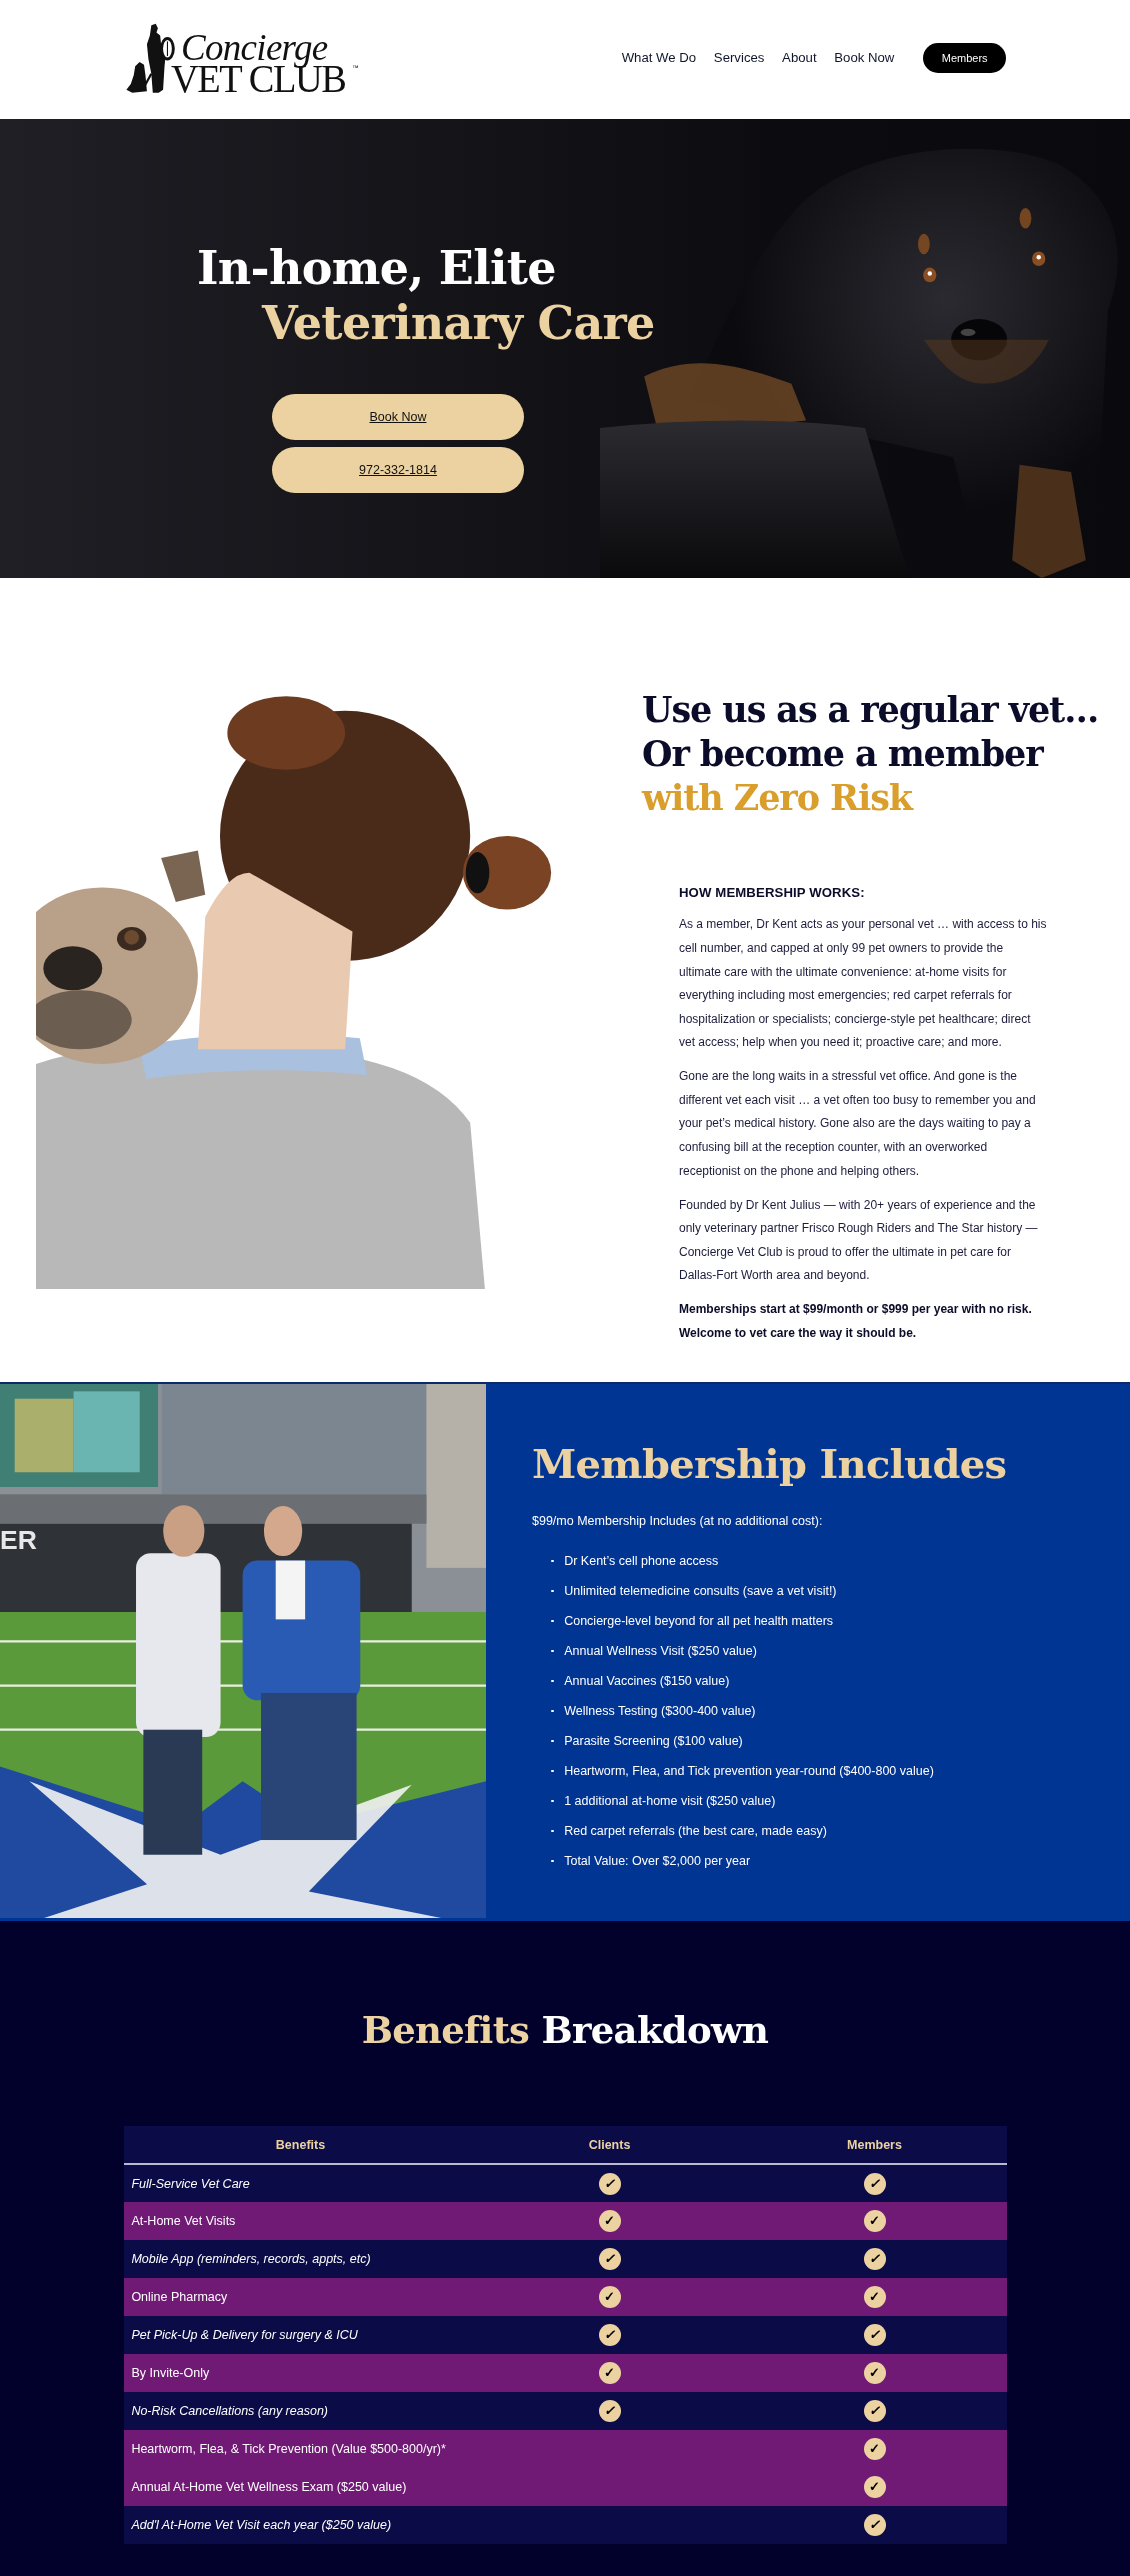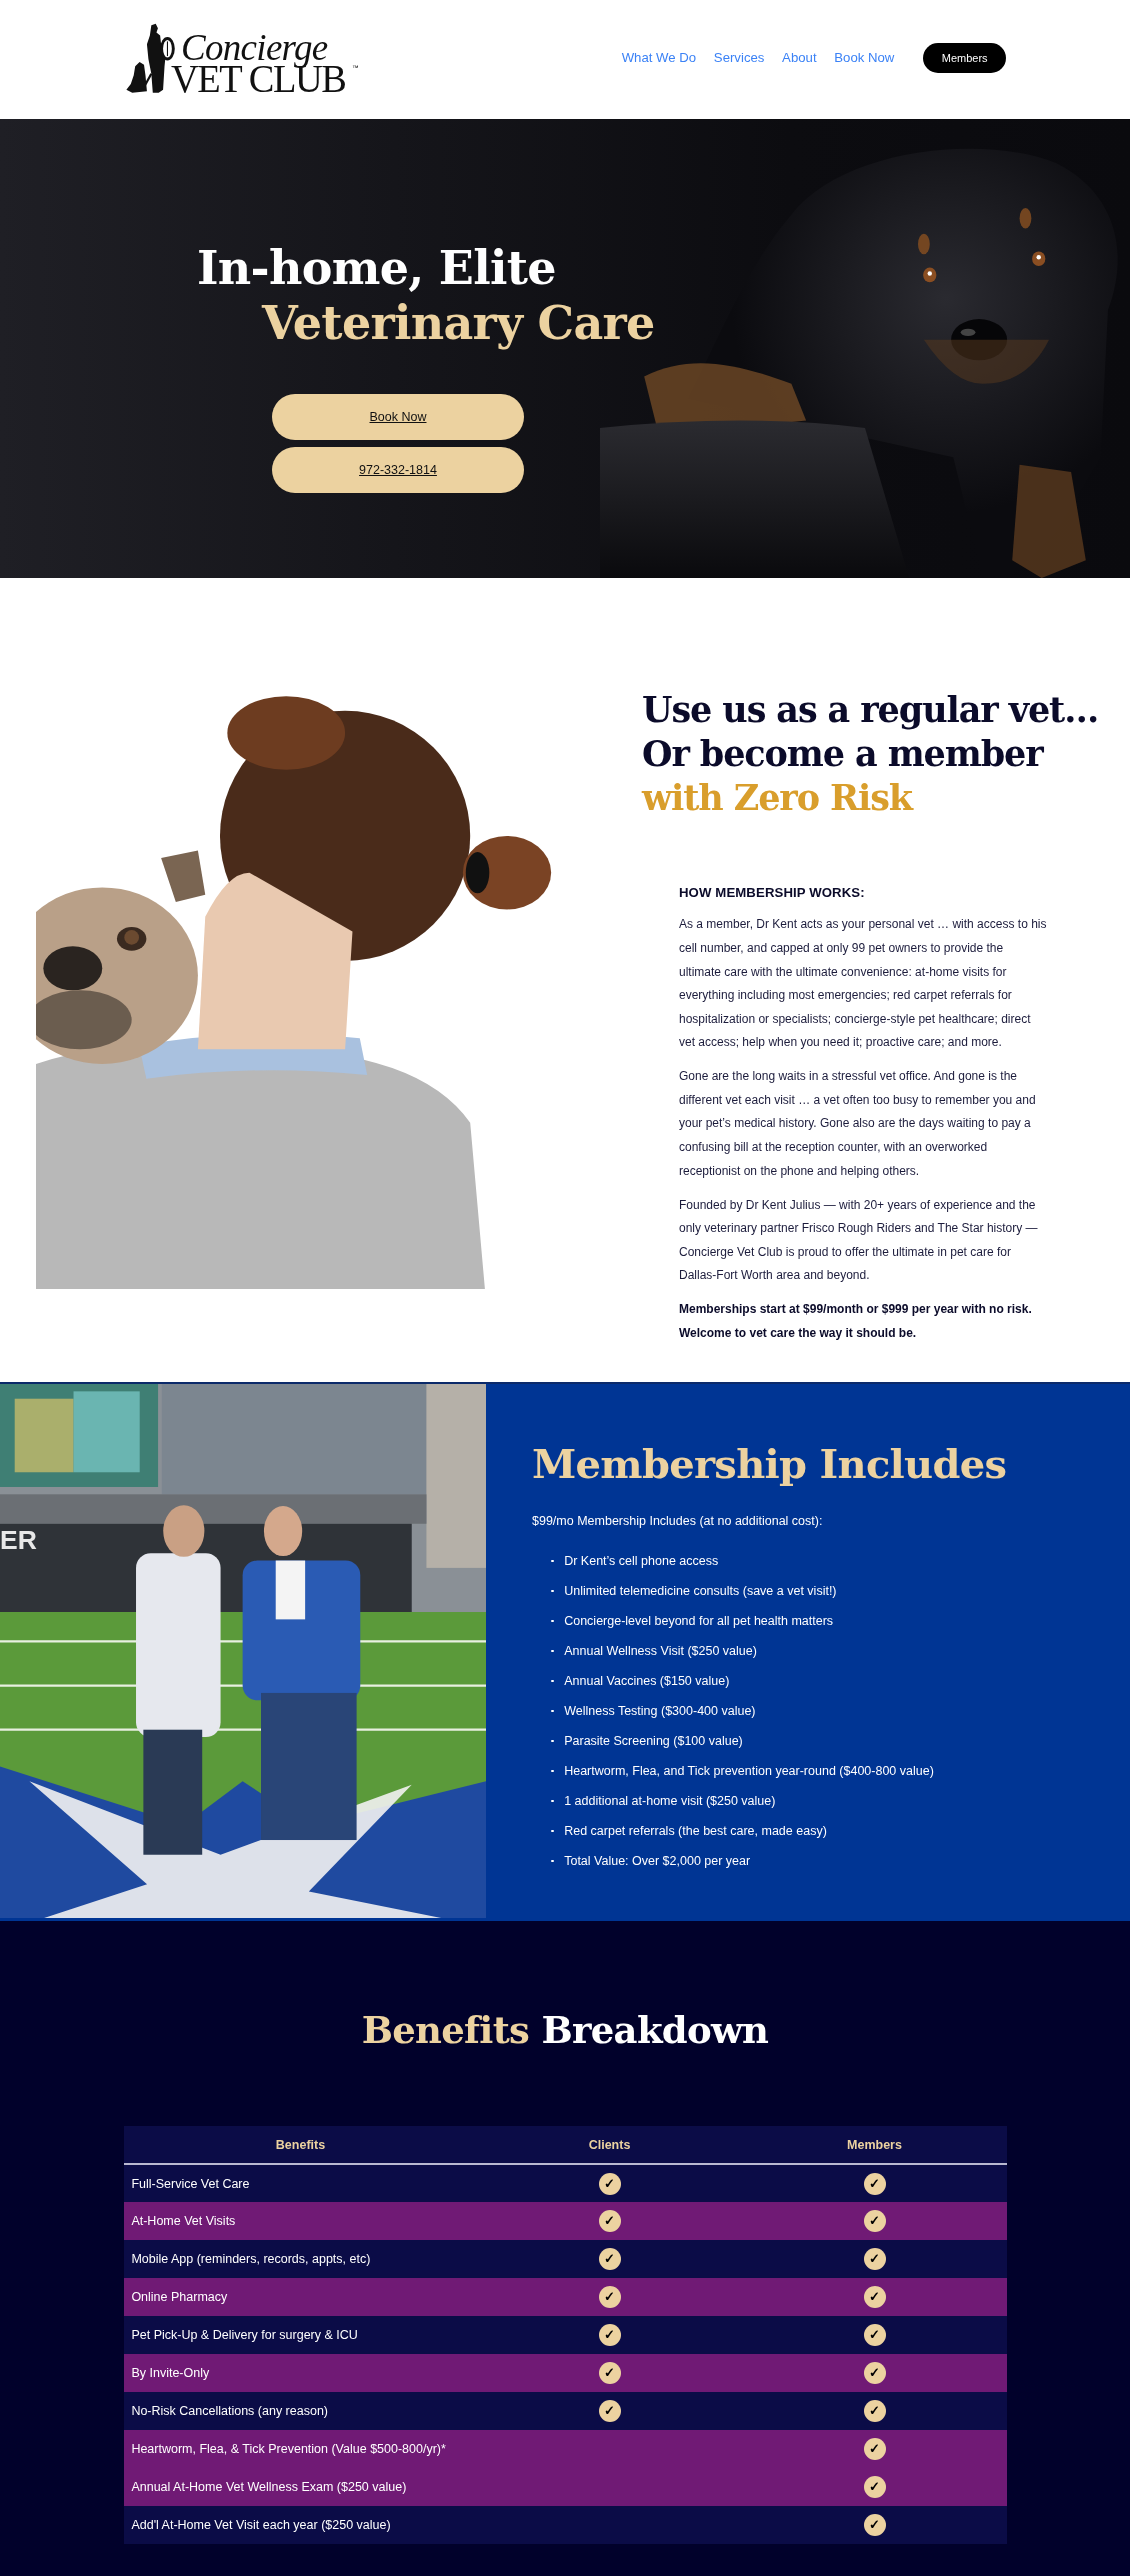--- a/index.html
+++ b/index.html
@@ -8,21 +8,21 @@
   .serif { font-family: "DejaVu Serif", "Liberation Serif", serif; }
 
   
   .header { position: relative; height: 119px; background: #fff; padding-left: 6px; }
   .logo { position: absolute; left: 122px; top: 20.6px; width: 243px; height: 78px; }
   .logo-figure { position: absolute; left: 0; top: 1.5px; width: 66px; height: 74px; }
   .logo-text-1 { position: absolute; left: 59px; top: 5.9px; font-family: "Liberation Serif", serif; font-style: italic; font-size: 37px; color: #111; letter-spacing: -0.7px; }
   .logo-text-2 { position: absolute; left: 49px; top: 38px; font-family: "Liberation Serif", serif; font-size: 40px; color: #111; letter-spacing: -1.5px; line-height: 1; transform: scaleX(0.96); transform-origin: left; }
   .logo-tm { position: absolute; left: 230px; top: 43px; font-size: 6.6px; color: #111; }
   .nav { position: absolute; right: 124px; top: 43px; display: flex; align-items: center; }
-  .nav a { font-size: 13.2px; color: #3b82f6; text-decoration: none; margin-left: 17.7px; }
+  .nav a { font-size: 13.2px; color: #0f172a; text-decoration: none; margin-left: 17.7px; }
   .nav a:first-child { margin-left: 0; }
   .nav .members-btn { margin-left: 29px; background: #000; color: #fff; font-size: 11px; padding: 8.8px 18.4px; border-radius: 17.7px; display: inline-block; }
 
   
   .hero { position: relative; height: 459px; background: linear-gradient(90deg, #1f1f25 0%, #15151a 35%, #0c0c10 70%, #0a0a0e 100%); overflow: hidden; padding-left: 28px; }
   .hero-dog { position: absolute; right: 0; top: 0; width: 530px; height: 459px; }
   .hero-title-1 { position: absolute; left: 197px; top: 122px; font-size: 46px; color: #ffffff; font-weight: 700; letter-spacing: -0.7px; }
   .hero-title-2 { position: absolute; left: 262px; top: 177px; font-size: 46px; color: #ecd2a0; font-weight: 700; letter-spacing: -0.7px; }
   .hero-btn { position: absolute; left: 272px; width: 252px; height: 46px; border-radius: 23px; background: #ecd2a0; color: #111; font-size: 12.5px; display: flex; align-items: center; justify-content: center; }
   .hero-btn.b1 { top: 275px; }
@@ -50,21 +50,21 @@
   
   .benefits { position: relative; background: #01012b; height: 656px; }
   .ben-title { position: absolute; left: 0; right: 0; top: 87px; text-align: center; font-size: 37px; font-weight: 700; letter-spacing: -0.7px; }
   .ben-title .gold { color: #ecd2a0; }
   .ben-title .white { color: #fff; }
   .ben-sub { position: absolute; left: 0; right: 0; top: 159px; text-align: center; font-size: 12.5px; color: #fff; }
   .ben-table { position: absolute; left: 124px; top: 205px; width: 883px; border-collapse: collapse; }
   .ben-table th { background: #0b0c47; color: #ecd2a0; font-size: 12.5px; font-weight: 700; height: 38px; border-bottom: 2.2px solid #b9b9d0; }
   .ben-table td { height: 38px; font-size: 12.5px; color: #fff; }
   .ben-table td.label { padding-left: 7.4px; }
-  .ben-table tr.odd td { background: #0b0c47; }
+  .ben-table tr.odd td { background: #0b0c47; font-style: italic; }
   .ben-table tr.even td { background: #701a75; }
   .ben-table .c-col { width: 265px; text-align: center; }
   .ben-table .m-col { width: 265px; text-align: center; }
   .ben-table .b-col { width: 353px; }
   .check { display: inline-block; width: 22px; height: 22px; border-radius: 50%; background: #ecd2a0; color: #000; font-size: 13.2px; line-height: 22px; text-align: center; font-weight: 700; vertical-align: middle; }
 </style>
 </head>
 <body>
 
 <header class="header">

